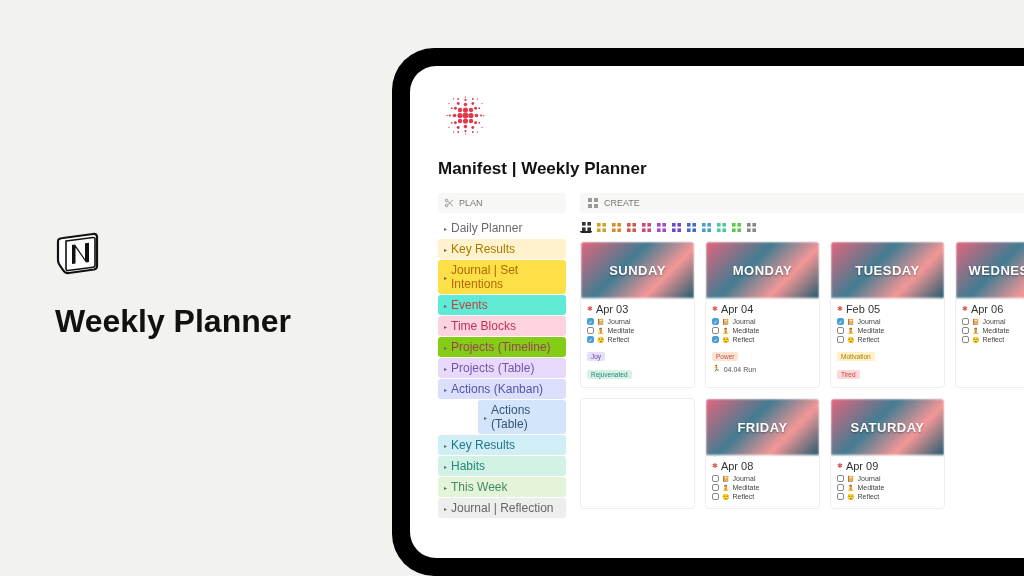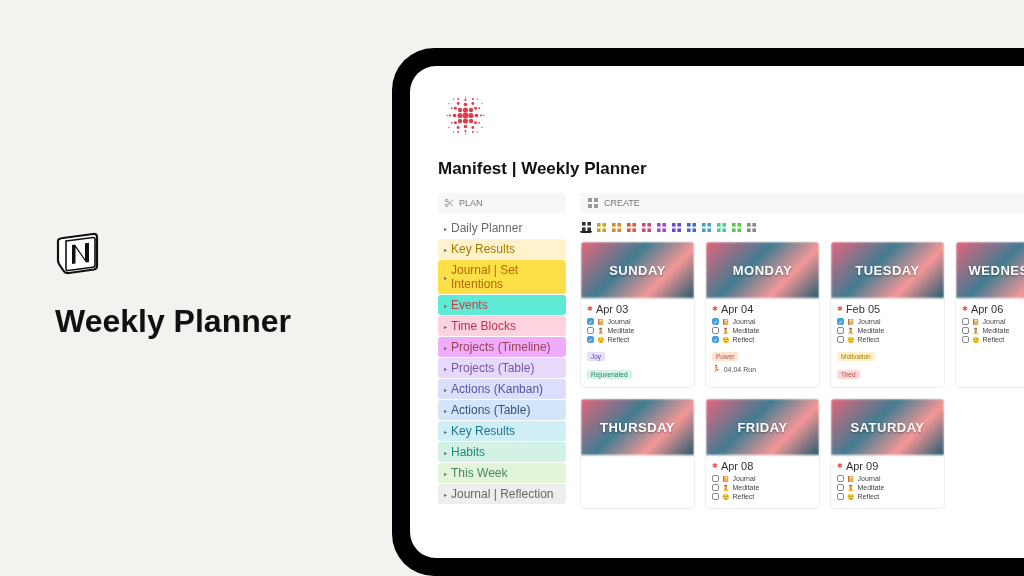--- a/index.html
+++ b/index.html
@@ -316,30 +316,30 @@
             </li>
             <li style="background: #fde047; color: rgb(176, 106, 0);">
               <span>Journal | Set Intentions</span>
             </li>
             <li style="background: #5eead4; color: rgb(187, 68, 68);">
               <span>Events</span>
             </li>
             <li style="background: rgb(255, 210, 224); color: rgb(187, 51, 85);">
               <span>Time Blocks</span>
             </li>
-            <li style="background: #f0abfc; color: rgb(153, 68, 85);">
+            <li style="background: #84cc16; color: rgb(153, 68, 85);">
               <span>Projects (Timeline)</span>
             </li>
             <li style="background: rgb(231, 217, 251); color: rgb(119, 85, 170);">
               <span>Projects (Table)</span>
             </li>
             <li style="background: rgb(220, 223, 251); color: rgb(85, 85, 170);">
               <span>Actions (Kanban)</span>
             </li>
-            <li style="background: rgb(211, 229, 251); color: rgb(51, 85, 119);">
+            <li style="background: rgb(211, 229, 251); color: rgb(51, 85, 119); margin-left: 40px;">
               <span>Actions (Table)</span>
             </li>
             <li style="background: rgb(207, 238, 245); color: rgb(34, 119, 136);">
               <span>Key Results</span>
             </li>
             <li style="background: rgb(211, 242, 230); color: rgb(34, 136, 119);">
               <span>Habits</span>
             </li>
             <li style="background: rgb(227, 244, 216); color: rgb(68, 136, 102);">
               <span>This Week</span>
@@ -556,24 +556,20 @@
                   <span>Meditate</span>
                 </div>
                 <div class="task">
                   <span class="cb"></span>
                   <span class="ic">😌</span>
                   <span>Reflect</span>
                 </div>
               </div>
             </div>
             <div class="card">
-              <div class="card-cover">
-                <div class="card-cover-bg"></div>
-                <div class="card-cover-day">THURSDAY</div>
-              </div>
             </div>
             <div class="card">
               <div class="card-cover">
                 <div class="card-cover-bg"></div>
                 <div class="card-cover-day">FRIDAY</div>
               </div>
               <div class="card-body">
                 <div class="card-date">Apr 08</div>
                 <div class="task">
                   <span class="cb"></span>

